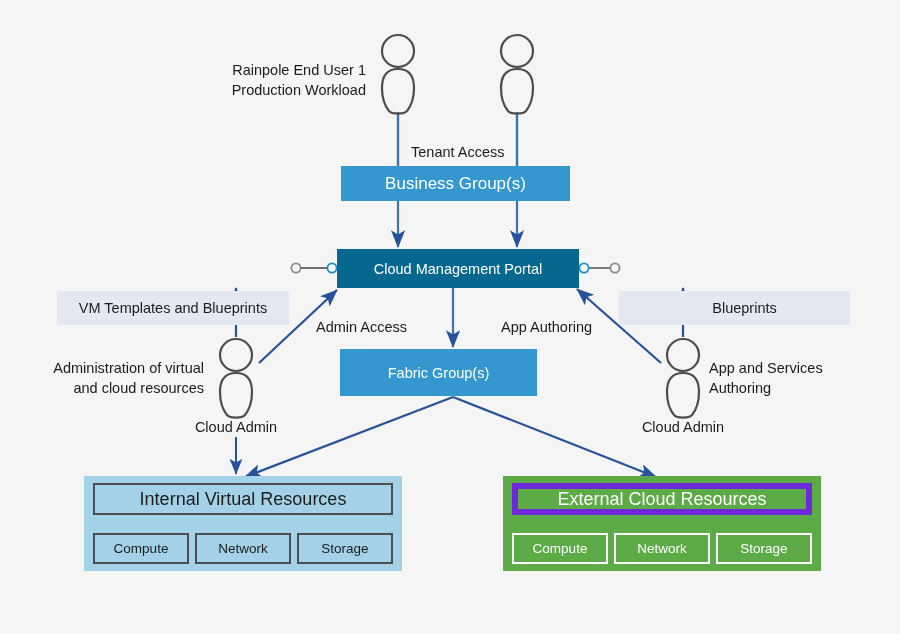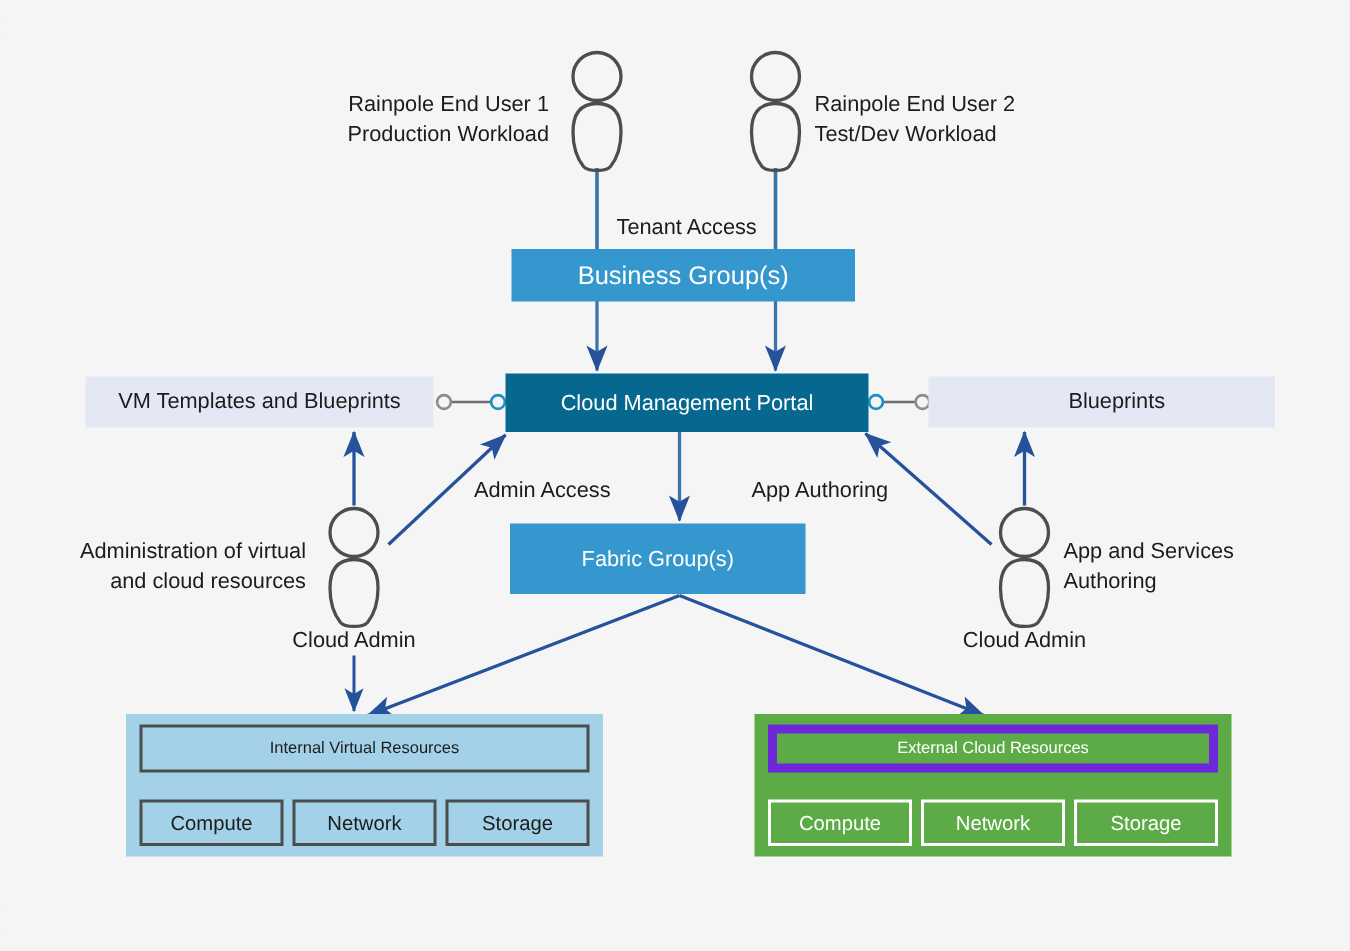--- a/index.html
+++ b/index.html
@@ -50,39 +50,40 @@
   }
   .box-fabric {
     background: #3498cf;
     color: #ffffff;
     font-size: 14.5px;
   }
   .box-side {
     background: #e3e8f4;
     color: #1c1c1c;
     font-size: 14.5px;
+    margin-top: 40px;
   }
   
   .panel {
     position: absolute;
     box-sizing: border-box;
   }
   .panel-internal {
     background: #a3d2e8;
   }
   .panel-external {
     background: #5cab46;
   }
   .panel-head {
     position: absolute;
     box-sizing: border-box;
     display: flex;
     align-items: center;
     justify-content: center;
-    font-size: 11px;
+    font-size: 18px;
   }
   .panel-internal .panel-head {
     border: 2px solid #4d4d4d;
     color: #1c1c1c;
   }
   .panel-external .panel-head {
     border: 6px solid #6d28d9;
     color: #ffffff;
   }
   .chip {
@@ -175,22 +176,20 @@
 Production Workload</div>
 
   <div class="actor" style="left:492px; top:32px;">
     <span>
       <svg width="50" height="84" viewBox="0 0 50 84">
         <circle cx="25" cy="19" r="16" fill="none" stroke="#4d4d4d" stroke-width="2.2"></circle>
         <path d="M25 37 C13 37 9 45 9 56 C9 66 12 74 16 79 C19 82.5 31 82.5 34 79 C38 74 41 66 41 56 C41 45 37 37 25 37 Z" fill="none" stroke="#4d4d4d" stroke-width="2.2"></path>
       </svg>
     </span>
   </div>
-  <div class="lbl lbl-l" style="left:543px; top:61px; width:200px;">Rainpole End User 2
-Test/Dev Workload</div>
 
   <div class="actor" style="left:211px; top:336px;">
     <span>
       <svg width="50" height="84" viewBox="0 0 50 84">
         <circle cx="25" cy="19" r="16" fill="none" stroke="#4d4d4d" stroke-width="2.2"></circle>
         <path d="M25 37 C13 37 9 45 9 56 C9 66 12 74 16 79 C19 82.5 31 82.5 34 79 C38 74 41 66 41 56 C41 45 37 37 25 37 Z" fill="none" stroke="#4d4d4d" stroke-width="2.2"></path>
       </svg>
     </span>
   </div>
   <div class="lbl lbl-r" style="left:24px; top:359px; width:180px;">Administration of virtual

